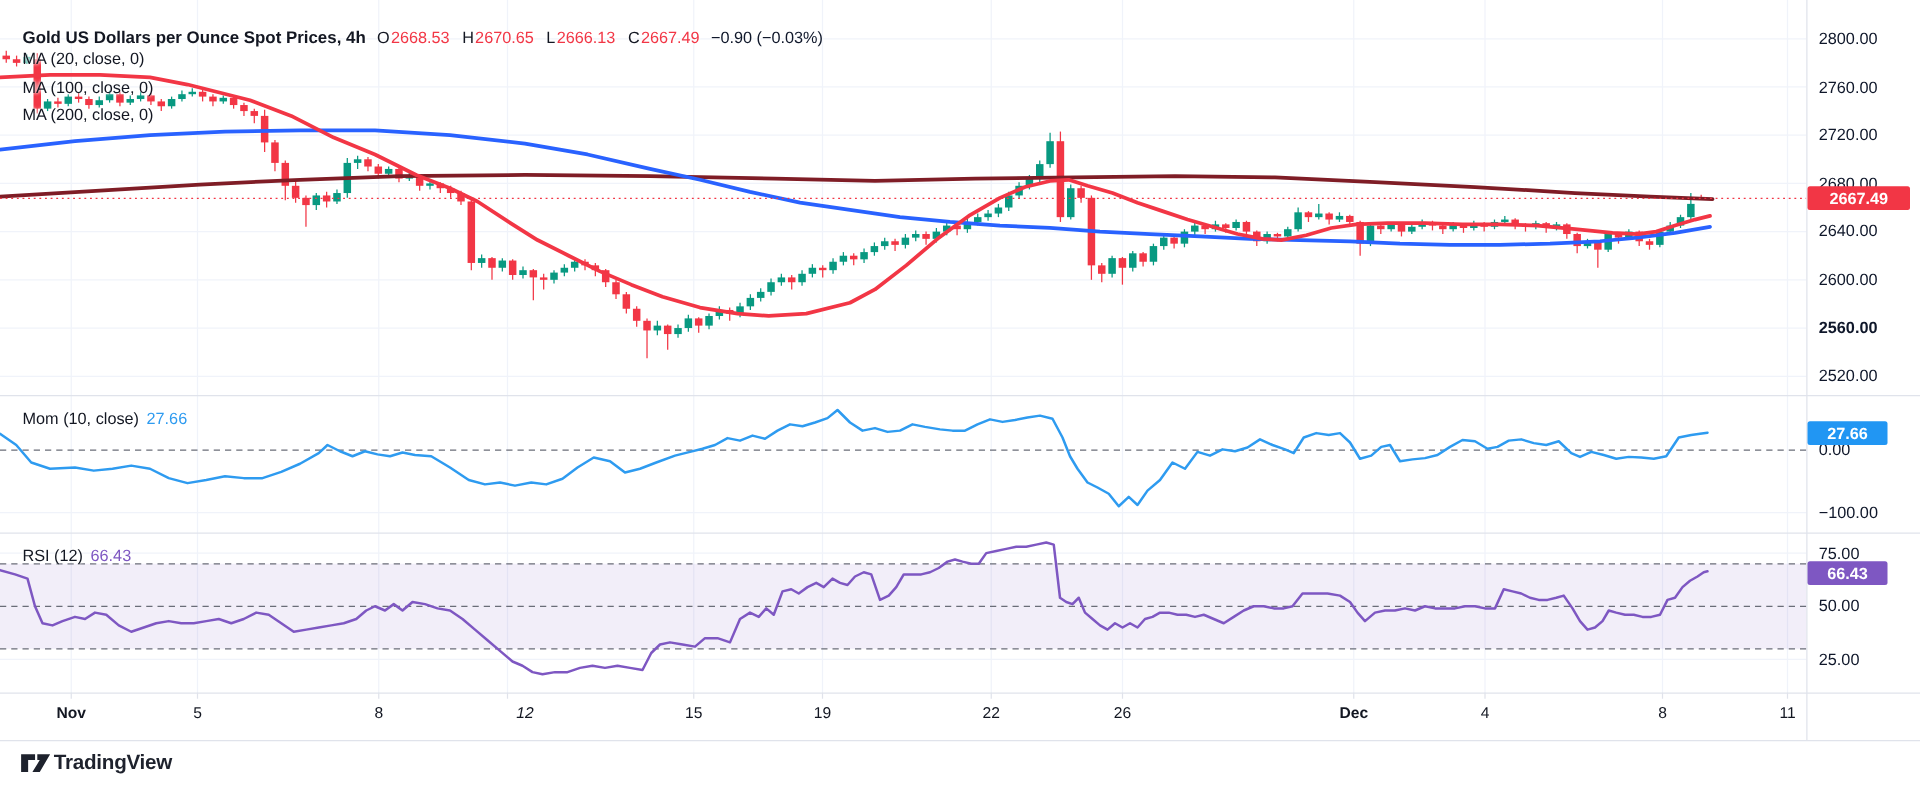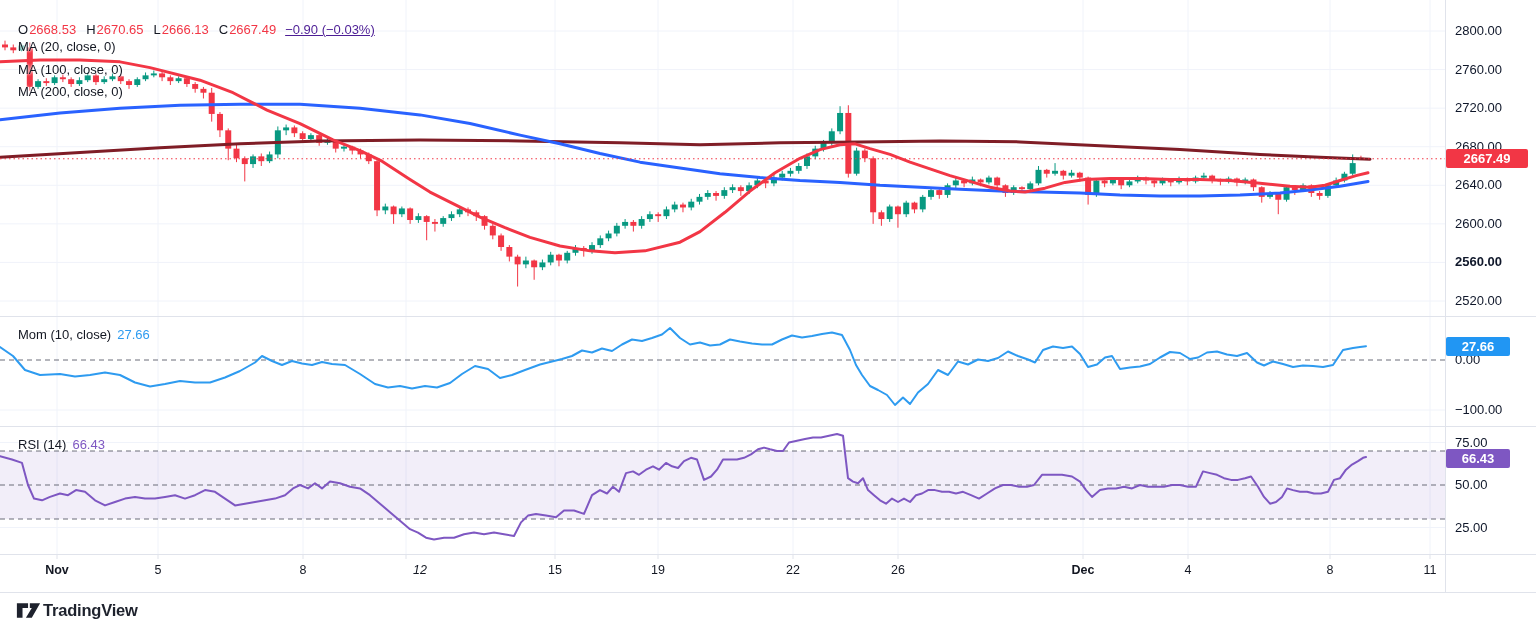--- a/index.html
+++ b/index.html
@@ -5,21 +5,21 @@
   html,body{margin:0;padding:0;background:#ffffff;}
   body{width:1536px;height:633px;position:relative;overflow:hidden;
        font-family:"Liberation Sans",sans-serif;color:#131722;}
   svg{position:absolute;left:0;top:0;}
   .hdr{position:absolute;left:18px;top:22px;display:flex;align-items:baseline;gap:9px;
        font-size:13px;white-space:nowrap;z-index:5;
        text-shadow:0 0 3px #fff,0 0 3px #fff;}
   .hdr .t{font-weight:700;font-size:13.5px;color:#131722;}
   .hdr .k{color:#131722;}
   .hdr .v{color:#f23645;}
-  .hdr .chg{color:#4c1d95;text-decoration:underline;}
+  .hdr .chg{color:#0f172a;}
   .ohlc{display:flex;gap:10px;}
   .ohlc .pair{display:flex;gap:1px;}
   .ma-lbl,.ind-lbl{position:absolute;left:18px;font-size:13px;color:#131722;z-index:5;
        text-shadow:0 0 3px #fff,0 0 3px #fff;white-space:nowrap;}
   .ind-lbl .mom-v{color:#2e9bf0;margin-left:6px;}
   .ind-lbl .rsi-v{color:#7e57c2;margin-left:6px;}
   .badge{position:absolute;left:1446px;height:19px;line-height:19px;border-radius:2px;
        color:#fff;font-size:13px;font-weight:700;text-align:center;z-index:6;}
   .badge.price{top:149px;width:82px;background:#f23645;}
   .badge.mom{top:337px;width:64px;background:#2196f3;}
@@ -415,20 +415,21 @@
       <line x1="0" y1="519" x2="1445" y2="519" stroke="#6a6d78" stroke-width="1" stroke-dasharray="5 4"></line>
       <polyline points="0,456.1 12,459.5 22,462.9 28,485 34,498.6 42,500.3 50,496.9 60,493.5 68,495.2 76,490.1 85,491.8 95,500.3 105,505.4 115,502 125,498.6 135,496.9 145,498.6 155,498.6 165,496.9 175,495.2 185,498.6 195,495.2 205,490.1 215,491.8 225,498.6 235,505.4 245,503.7 255,502 265,500.3 275,498.6 285,495.2 293,488.4 300,485 308,488.4 315,483.3 322,488.4 330,481.6 340,483.3 350,486.7 360,488.4 370,495.2 380,503.7 390,512.2 400,520.7 410,529.2 418,532.6 426,537.7 434,539.4 444,537.7 454,537.7 464,534.3 474,532.6 484,534.3 494,532.6 504,534.3 514,536 521,522.4 528,515.6 536,513.9 546,515.6 556,517.3 564,510.5 574,510.5 584,513.9 592,495.2 600,490.1 607,493.5 613,486.7 619,491.8 626,473.1 633,471.4 639,474.8 646,469.7 653,466.3 659,469.7 666,462.9 672,466.3 678,468 684,461.2 691,457.8 697,459.5 704,479.9 711,476.5 717,469.7 723,459.5 730,459.5 737,459.5 744,457.8 751,454.4 758,449.3 764,447.6 770,449.3 777,451 783,451 789,442.5 797,440.8 805,439.1 813,437.4 821,437.4 829,435.7 837,434 843,435.7 848,478.2 853,481.6 858,483.3 863,478.2 868,490.1 874,495.2 880,500.3 886,503.7 892,498.6 898,502 904,498.6 910,502 916,495.2 922,493.5 928,490.1 935,490.1 942,491.8 949,491.8 956,493.5 963,491.8 971,495.2 979,498.6 987,493.5 995,488.4 1003,485 1011,485 1019,486.7 1027,486.7 1034,485 1042,474.8 1052,474.8 1062,474.8 1072,476.5 1080,481.6 1086,490.1 1092,496.9 1100,490.1 1108,488.4 1116,488.4 1124,486.7 1132,488.4 1140,485 1148,486.7 1156,486.7 1164,486.7 1172,485 1180,485 1188,486.7 1196,486.7 1203,471.4 1210,473.1 1217,474.8 1224,478.2 1231,479.9 1238,479.9 1245,478.2 1251,476.5 1258,486.7 1264,496.9 1270,503.7 1276,502 1282,496.9 1287,488.4 1293,490.1 1300,491.8 1307,491.8 1314,493.5 1321,493.5 1328,491.8 1334,479.9 1340,478.2 1346,469.7 1352,464.6 1358,461.2 1363,457.8 1366,457.06899999999996" fill="none" stroke="#7e57c2" stroke-width="2" stroke-linejoin="round" stroke-linecap="round"></polyline>
       <line x1="0" y1="316.5" x2="1536" y2="316.5" stroke="#e0e3eb" stroke-width="1"></line>
       <line x1="0" y1="426.5" x2="1536" y2="426.5" stroke="#e0e3eb" stroke-width="1"></line>
       <line x1="0" y1="554.5" x2="1536" y2="554.5" stroke="#e0e3eb" stroke-width="1"></line>
       <line x1="0" y1="592.5" x2="1536" y2="592.5" stroke="#e0e3eb" stroke-width="1"></line>
       <line x1="1445.5" y1="0" x2="1445.5" y2="592" stroke="#e0e3eb" stroke-width="1"></line>
     </svg>
 
   <div class="hdr">
+    <span class="t">Gold US Dollars per Ounce Spot Prices, 4h</span>
     <span class="ohlc" id="ohlc">
         <span class="pair">
           <span class="k">O</span>
           <span class="v">2668.53</span>
         </span>
         <span class="pair">
           <span class="k">H</span>
           <span class="v">2670.65</span>
         </span>
         <span class="pair">
@@ -444,21 +445,21 @@
   </div>
 
   <div class="ma-lbl" style="top:39px">MA (20, close, 0)</div>
   <div class="ma-lbl" style="top:62px">MA (100, close, 0)</div>
   <div class="ma-lbl" style="top:84px">MA (200, close, 0)</div>
 
   <div class="ind-lbl" style="top:327px">
     <span>Mom (10, close)</span><span class="mom-v">27.66</span>
   </div>
   <div class="ind-lbl" style="top:437px">
-    <span>RSI (14)</span><span class="rsi-v">66.43</span>
+    <span>RSI (12)</span><span class="rsi-v">66.43</span>
   </div>
 
   <div class="badge price">2667.49</div>
   <div class="badge mom">27.66</div>
   <div class="badge rsi">66.43</div>
 
   <div id="paxis">
       <div class="ax-lbl" style="top: 23px;">2800.00</div>
       <div class="ax-lbl" style="top: 61.572px;">2760.00</div>
       <div class="ax-lbl" style="top: 100.144px;">2720.00</div>

